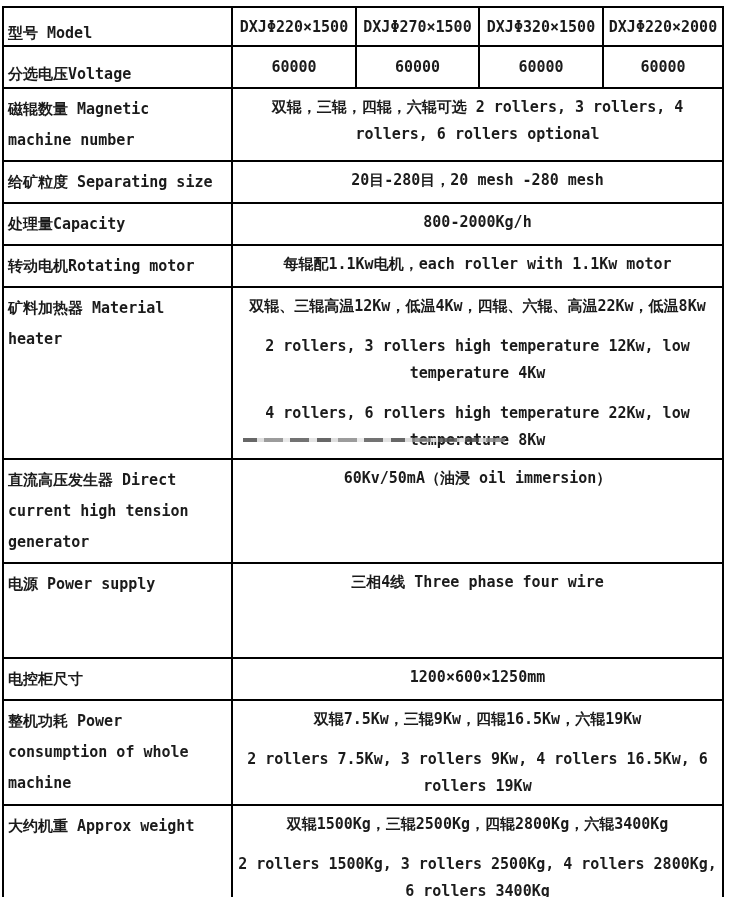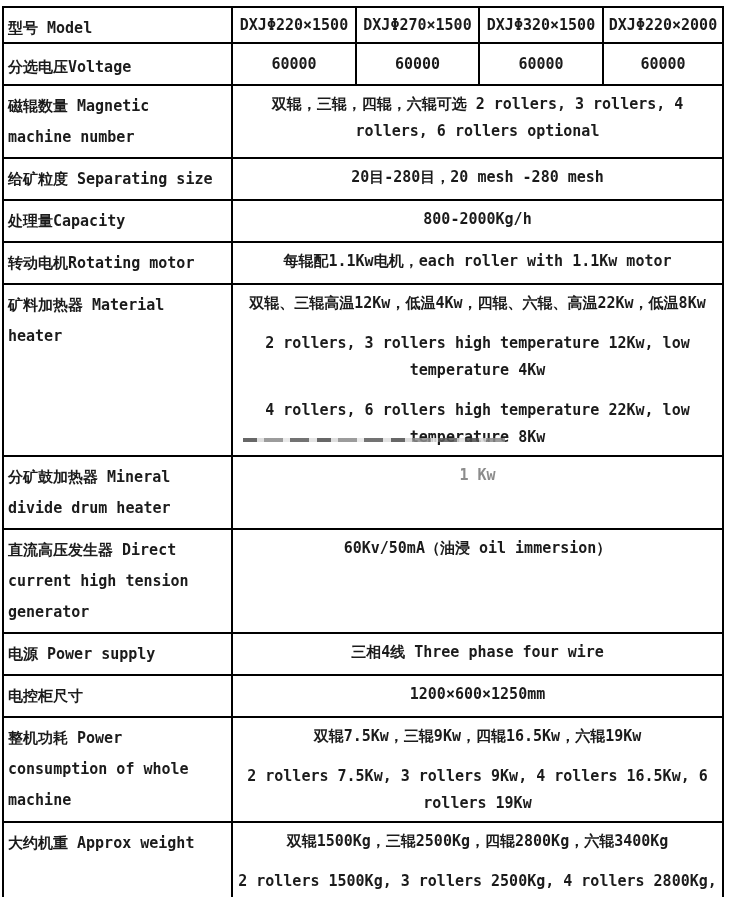--- a/index.html
+++ b/index.html
@@ -15,21 +15,21 @@
   }
   td{border:2px solid #000;overflow:hidden;}
   
   tr.header-row td{vertical-align:middle;padding:1px 2px;}
   tr.header-row td.model-cell{text-align:center;white-space:nowrap;padding:1px 0;}
   
   td.label-cell{
     text-align:left;vertical-align:top;
     padding:5px 10px 4px 4px;line-height:31px;
   }
-  tr.header-row td.label-cell{line-height:normal;padding:9px 2px 2px 4px;}
+  tr.header-row td.label-cell{line-height:normal;padding:16px 2px 2px 4px;}
   td.value-cell{
     text-align:center;vertical-align:top;
     padding:5px 5px 4px 5px;line-height:27px;
   }
   td.value-cell .para{margin:0;}
   td.value-cell .para + .para{margin-top:13px;}
   .muted{color:#8c8c8c;}
   
   tbody tr:nth-child(1){height:36px;}
   tbody tr:nth-child(2){height:42px;}
@@ -111,26 +111,20 @@
 
   <tr>
     <td class="label-cell">矿料加热器 Material heater</td>
     <td class="value-cell" colspan="4">
           <div class="para">双辊、三辊高温12Kw，低温4Kw，四辊、六辊、高温22Kw，低温8Kw</div>
           <div class="para">2 rollers, 3 rollers high temperature 12Kw, low temperature 4Kw</div>
           <div class="para">4 rollers, 6 rollers high temperature 22Kw, low temperature 8Kw</div>
         </td>
   </tr>
 
-  <tr>
-    <td class="label-cell">分矿鼓加热器 Mineral divide drum heater</td>
-    <td class="value-cell" colspan="4">
-          <div class="para muted">1 Kw</div>
-        </td>
-  </tr>
 
   <tr>
     <td class="label-cell">直流高压发生器 Direct current high tension generator</td>
     <td class="value-cell" colspan="4">
           <div class="para">60Kv/50mA（油浸 oil immersion）</div>
         </td>
   </tr>
 
   <tr>
     <td class="label-cell">电源 Power supply</td>

